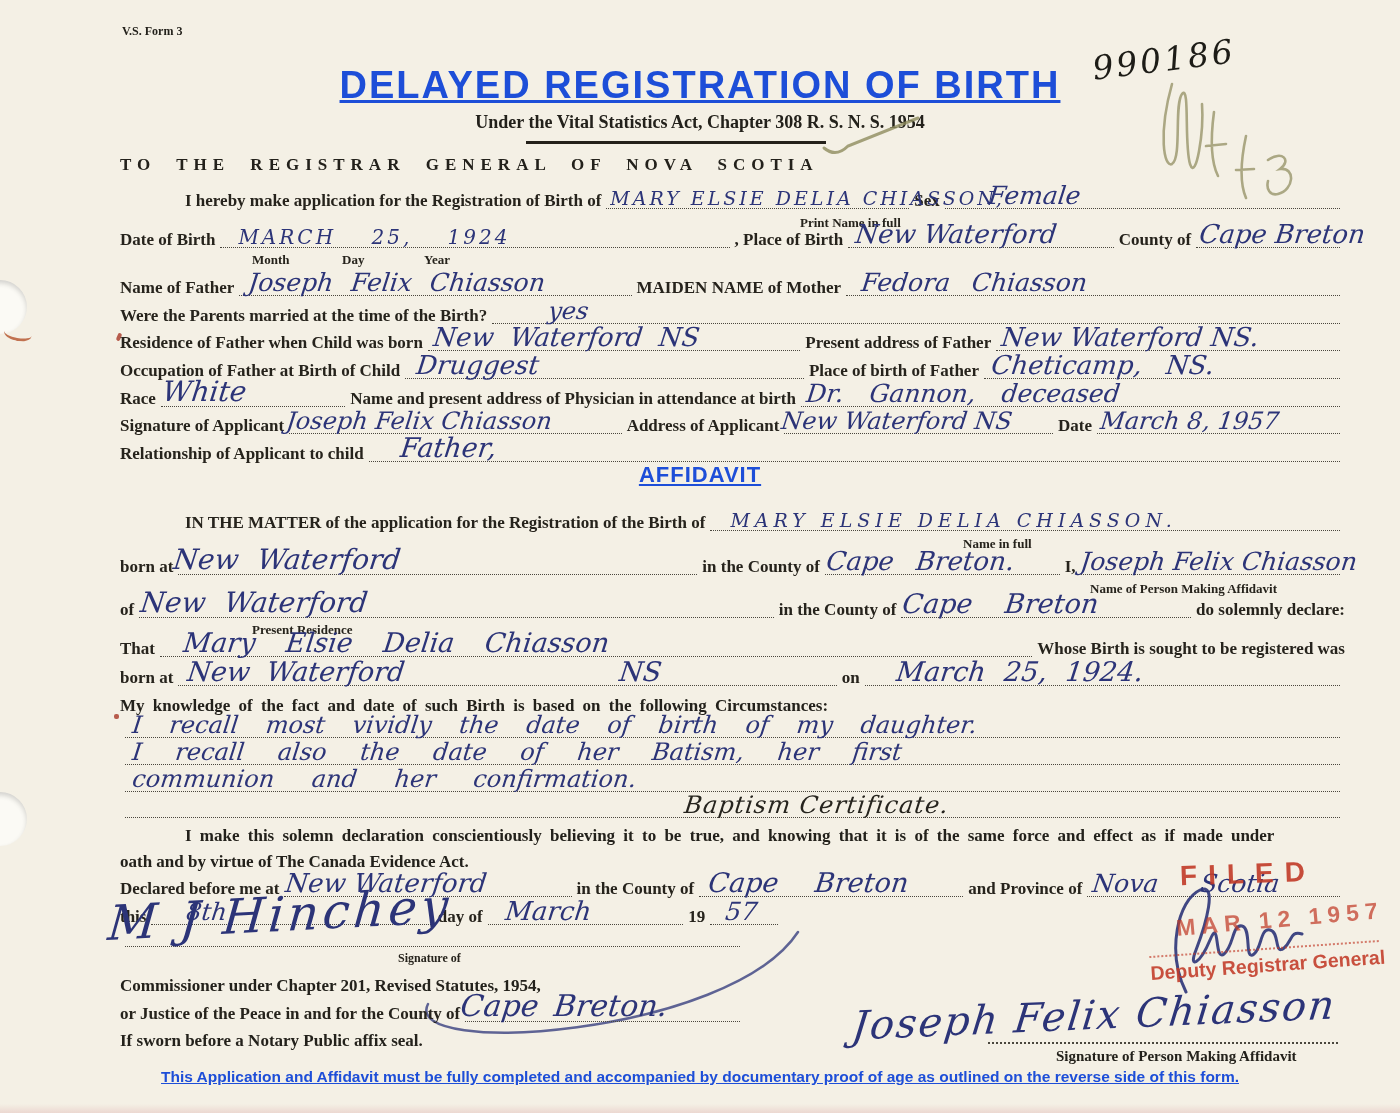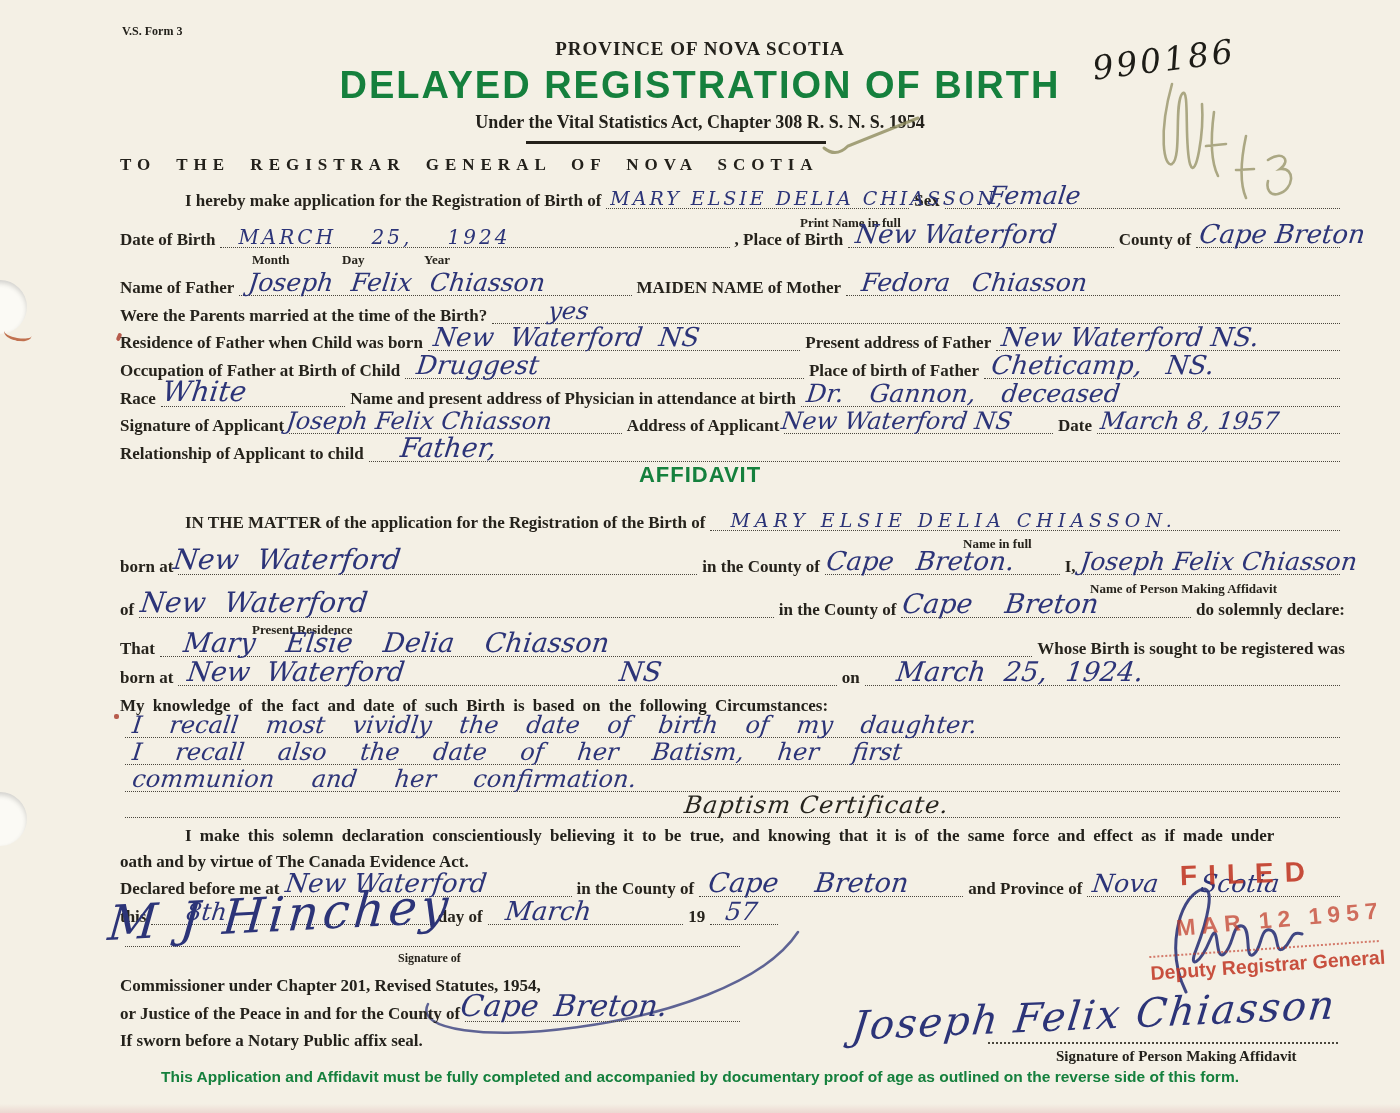--- a/index.html
+++ b/index.html
@@ -20,21 +20,21 @@
   .indent{padding-left:65px;}
   .fill{flex:1 1 0;min-width:0;border-bottom:1.5px dotted #4a473e;position:relative;
         height:20px;margin:0 5px 3px 5px;}
   .nofill{border-bottom:none;}
   .hw{font-family:"DejaVu Serif",serif;font-style:italic;color:#2c3478;
       font-size:22px;line-height:1;position:absolute;bottom:0;left:10px;
       white-space:nowrap;transform:skewX(-7deg);transform-origin:left bottom;}
   .caps{letter-spacing:3px;font-size:19px;transform:none;}
   .black{color:#26241e;}
   .note{position:absolute;font-size:13px;font-weight:700;color:#26231c;white-space:nowrap;}
-  .gothic{font-family:"Liberation Sans",sans-serif;font-weight:700;color:#15803d;}
+  .gothic{font-family:"Liberation Sans",sans-serif;font-weight:700;color:#1d4ed8;text-decoration:underline;}
   .bigsig{position:absolute;font-family:"DejaVu Serif",serif;font-style:italic;
           color:#2c3478;white-space:nowrap;pointer-events:none;z-index:5;}
   .stamp{position:absolute;font-family:"Liberation Sans",sans-serif;font-weight:700;
          color:#c23b28;white-space:nowrap;z-index:4;}
   .hole{position:absolute;left:-27px;width:54px;height:54px;border-radius:50%;
         background:#fbfaf5;box-shadow:inset 0 3px 5px rgba(0,0,0,.16);}
   .speck{position:absolute;background:#a83726;border-radius:2px;opacity:.8;}
   .rule{position:absolute;background:#24211a;height:2.5px;}
   .dotline{position:absolute;border-bottom:2px dotted #4a473e;}
   svg{position:absolute;overflow:visible;}
@@ -44,21 +44,20 @@
 
 <div class="paper">
 
   <div class="hole" style="top:280px"></div>
   <div class="hole" style="top:792px"></div>
   <div class="abs" style="left:4px;top:326px;width:28px;height:12px;border-bottom:3px solid #b5532c;border-radius:50%;transform:rotate(10deg);opacity:.8"></div>
   <div class="speck" style="left:117px;top:333px;width:4px;height:8px;transform:rotate(22deg)"></div>
   <div class="speck" style="left:114px;top:714px;width:5px;height:5px"></div>
 
   <div class="abs" style="left:122px;top:24px;font-weight:700;font-size:12px">V.S. Form 3</div>
-  <div class="cx" style="top:38px;font-weight:700;font-size:19px;letter-spacing:1px">PROVINCE OF NOVA SCOTIA</div>
   <div class="cx gothic" style="top:64px;font-size:38px;letter-spacing:2px">DELAYED REGISTRATION OF BIRTH</div>
   <div class="cx" style="top:112px;font-weight:700;font-size:18px">Under the Vital Statistics Act, Chapter 308 R. S. N. S. 1954</div>
   <div class="rule" style="top:141px;left:50%;width:300px;transform:translateX(-58%)"></div>
 
   <div class="abs" style="left:1092px;top:40px;font-family:'DejaVu Serif',serif;font-style:italic;font-size:33px;letter-spacing:3px;color:#1d1c17;transform:rotate(-7deg)">990186</div>
   <svg style="left:1140px;top:72px" width="180" height="135">
     <g stroke="#8f8c5e" stroke-width="2.6" fill="none" opacity=".72" stroke-linecap="round">
       <path d="M32,12 C18,62 24,96 32,92 C42,86 34,32 42,22 C50,12 44,72 50,92 C56,110 64,60 62,32"></path>
       <path d="M74,40 C70,70 72,92 78,104 M66,74 L86,72"></path>
       <path d="M106,64 C100,92 100,112 106,126 M96,98 L114,97 M128,88 C142,78 152,88 140,97 C156,95 154,118 138,122 C130,124 126,117 128,109"></path>

